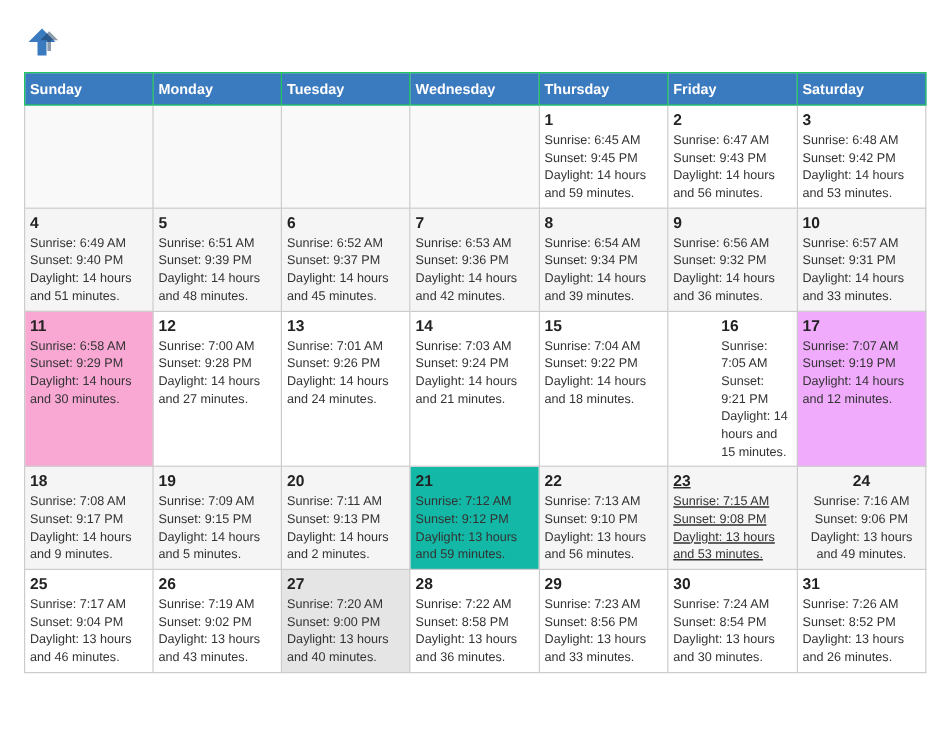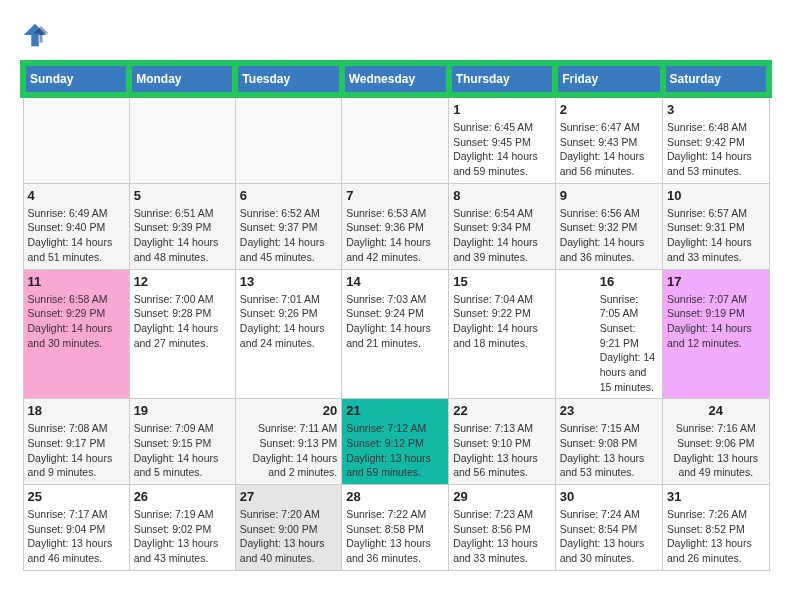--- a/index.html
+++ b/index.html
@@ -47,21 +47,21 @@
       width: 100%;
       border-collapse: collapse;
       font-size: 11px;
     }
     .calendar th {
       background-color: #3a7abf;
       color: #fff;
       padding: 6px 4px;
       text-align: left;
       font-size: 12px;
-      border: 6px solid #22c55e;
+      border: 1px solid #22c55e;
     }
     .calendar td {
       border: 1px solid #ccc;
       vertical-align: top;
       padding: 4px;
       width: 108px;
       min-height: 80px;
       background: #fff;
     }
     .calendar td.empty {
@@ -202,33 +202,33 @@
       </tr>
       <tr>
         <td style="background: rgb(245, 245, 245);">
           <div class="day-number">18</div>
           <div class="day-info">Sunrise: 7:08 AM<br>Sunset: 9:17 PM<br>Daylight: 14 hours and 9 minutes.</div>
         </td>
         <td style="background: rgb(245, 245, 245);">
           <div class="day-number">19</div>
           <div class="day-info">Sunrise: 7:09 AM<br>Sunset: 9:15 PM<br>Daylight: 14 hours and 5 minutes.</div>
         </td>
-        <td style="background: rgb(245, 245, 245); text-align: right;">
+        <td style="background: rgb(245, 245, 245);">
           <div class="day-number">20</div>
           <div class="day-info">Sunrise: 7:11 AM<br>Sunset: 9:13 PM<br>Daylight: 14 hours and 2 minutes.</div>
         </td>
         <td style="background: #14b8a6;">
           <div class="day-number">21</div>
           <div class="day-info">Sunrise: 7:12 AM<br>Sunset: 9:12 PM<br>Daylight: 13 hours and 59 minutes.</div>
         </td>
         <td style="background: rgb(245, 245, 245);">
           <div class="day-number">22</div>
           <div class="day-info">Sunrise: 7:13 AM<br>Sunset: 9:10 PM<br>Daylight: 13 hours and 56 minutes.</div>
         </td>
-        <td style="background: rgb(245, 245, 245);">
+        <td style="background: rgb(245, 245, 245); text-decoration: underline;">
           <div class="day-number">23</div>
           <div class="day-info">Sunrise: 7:15 AM<br>Sunset: 9:08 PM<br>Daylight: 13 hours and 53 minutes.</div>
         </td>
         <td style="background: rgb(245, 245, 245); text-align: center;">
           <div class="day-number">24</div>
           <div class="day-info">Sunrise: 7:16 AM<br>Sunset: 9:06 PM<br>Daylight: 13 hours and 49 minutes.</div>
         </td>
       </tr>
       <tr>
         <td style="background: rgb(255, 255, 255);">

